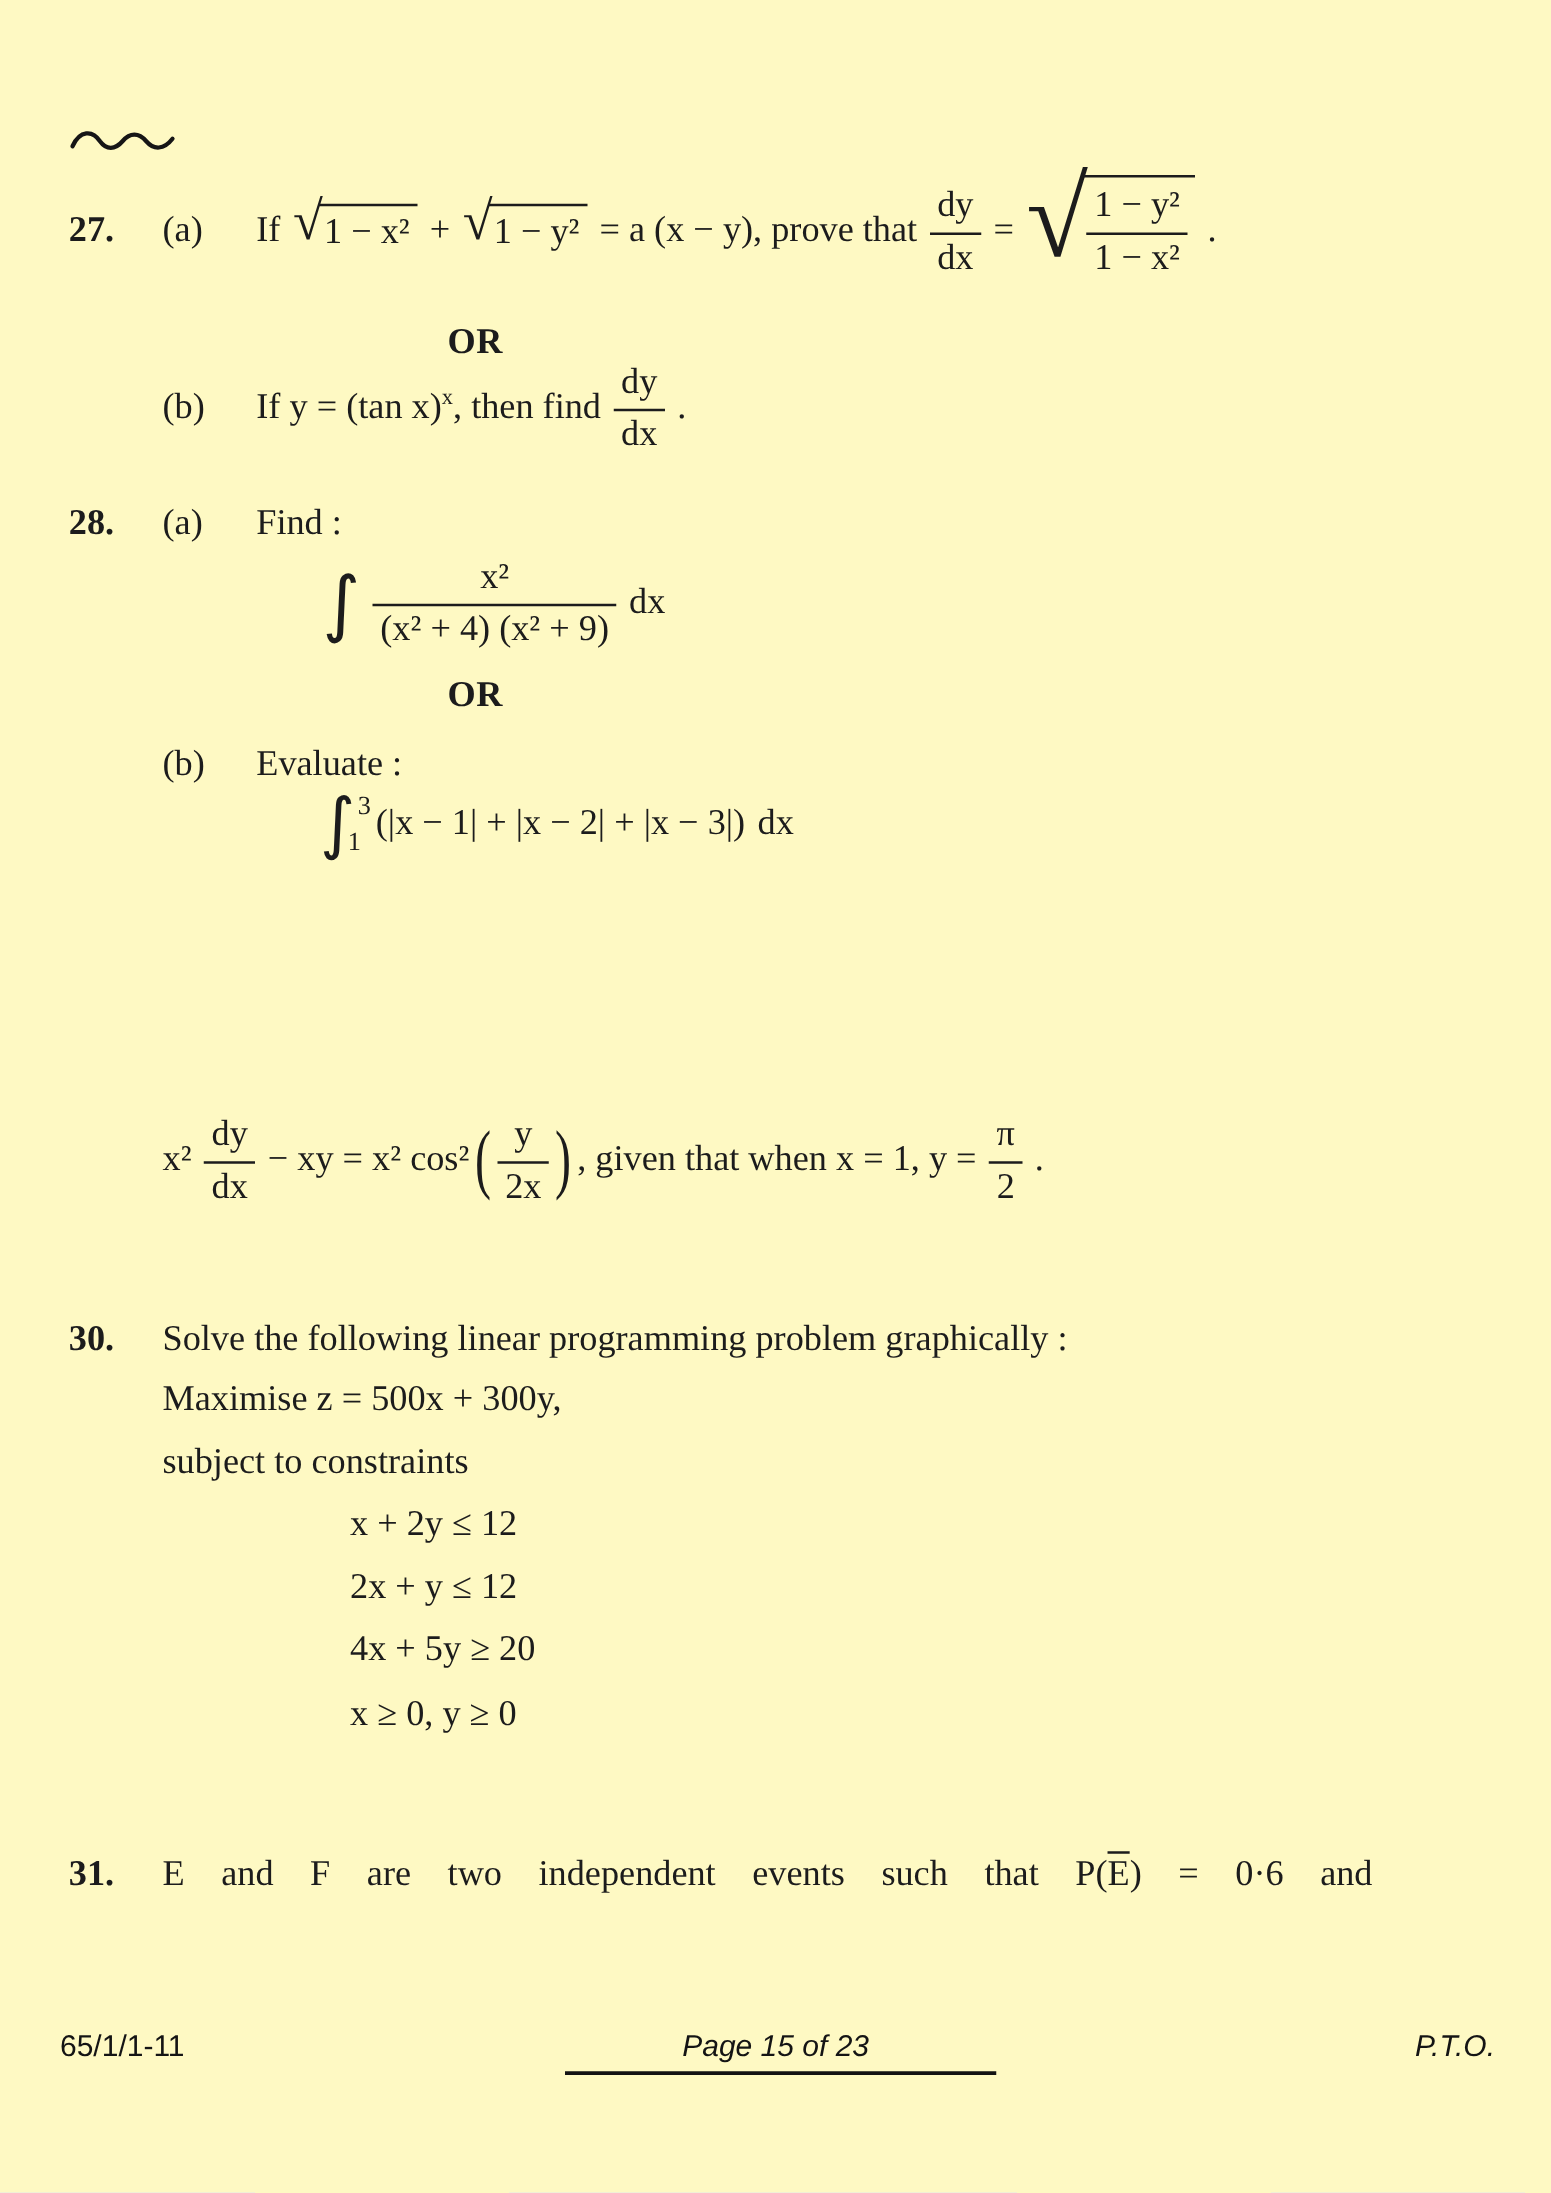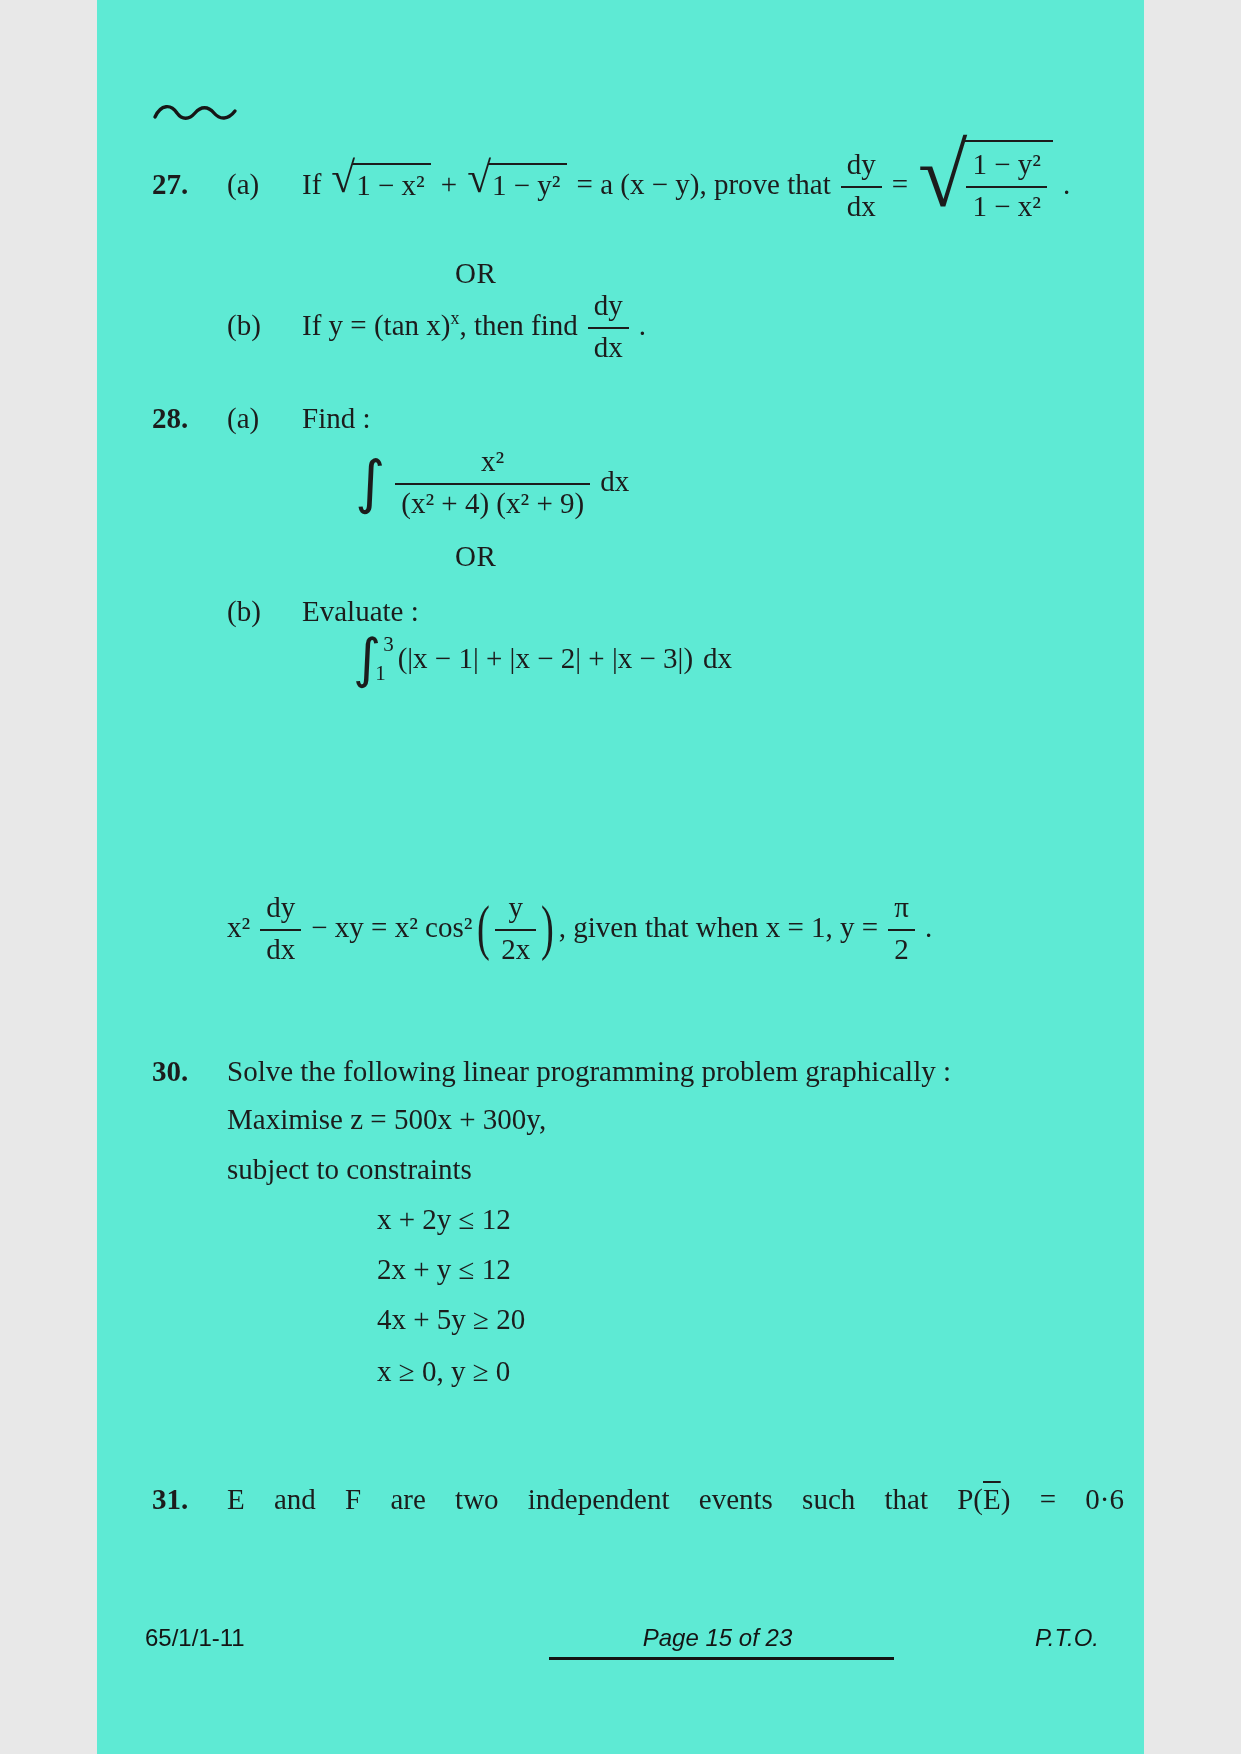--- a/index.html
+++ b/index.html
@@ -1,34 +1,34 @@
 <!DOCTYPE html>
 <html><head>
 <meta charset="utf-8">
 <style>
   html,body{margin:0;padding:0;background:#e8e8e8;}
   .page{
-    position:relative;width:1047px;height:1754px;background:#5eead4;
+    position:relative;width:1241px;height:1754px;background:#fef9c3;
     font-family:"Liberation Serif","DejaVu Serif",serif;
     font-size:29px;color:#1c1c1c;line-height:1.3;margin:0 auto;overflow:hidden;
   }
   .abs{position:absolute;}
   .row{display:flex;align-items:center;}
   .qnum{width:75px;font-weight:700;flex:none;}
   .qlabel{width:75px;flex:none;}
   .math{display:flex;align-items:center;gap:10px;white-space:nowrap;}
   .frac{display:inline-flex;flex-direction:column;align-items:center;line-height:1.12;text-align:center;}
   .frac .num{padding:1px 6px 6px;}
   .frac .den{border-top:2px solid #1c1c1c;padding:2px 6px 0;}
   .sqrt{display:inline-flex;align-items:flex-start;}
   .rsign{font-size:1.5em;line-height:1;position:relative;top:-0.16em;margin-right:-3px;}
   .rbody{border-top:2px solid #1c1c1c;padding:2px 6px 0 4px;}
   .sqrt.tall .rsign{font-size:3.1em;top:-0.10em;margin-right:-5px;}
   .sqrt.tall .rbody{padding-top:4px;}
-  .or{font-weight:400;letter-spacing:0.5px;}
+  .or{font-weight:700;letter-spacing:0.5px;}
   .int-sign{font-family:"DejaVu Sans","DejaVu Serif",sans-serif;font-size:58px;line-height:1;font-weight:400;}
   .defint{display:inline-flex;align-items:center;}
   .limits{display:inline-flex;flex-direction:column;justify-content:space-between;align-self:stretch;font-size:21px;line-height:1;margin-left:-4px;padding:2px 0;}
   .limits .lt{transform:translateX(6px);}
   .limits .lb{transform:translateX(-2px);}
   .bigp{font-size:62px;line-height:0.8;transform:scaleX(0.62);margin:0 -9px;}
   .sup{font-size:0.62em;vertical-align:super;line-height:0;}
   .bar{text-decoration:overline;text-decoration-thickness:2px;}
   .justify{text-align:justify;text-align-last:justify;}
   .footer{font-family:"Liberation Sans","DejaVu Sans",sans-serif;font-size:24px;color:#141414;}

